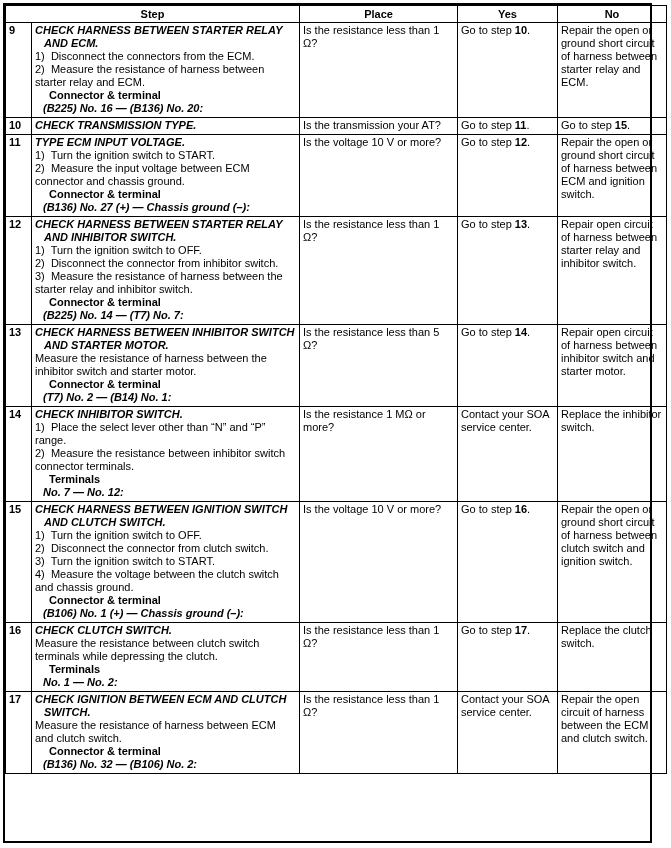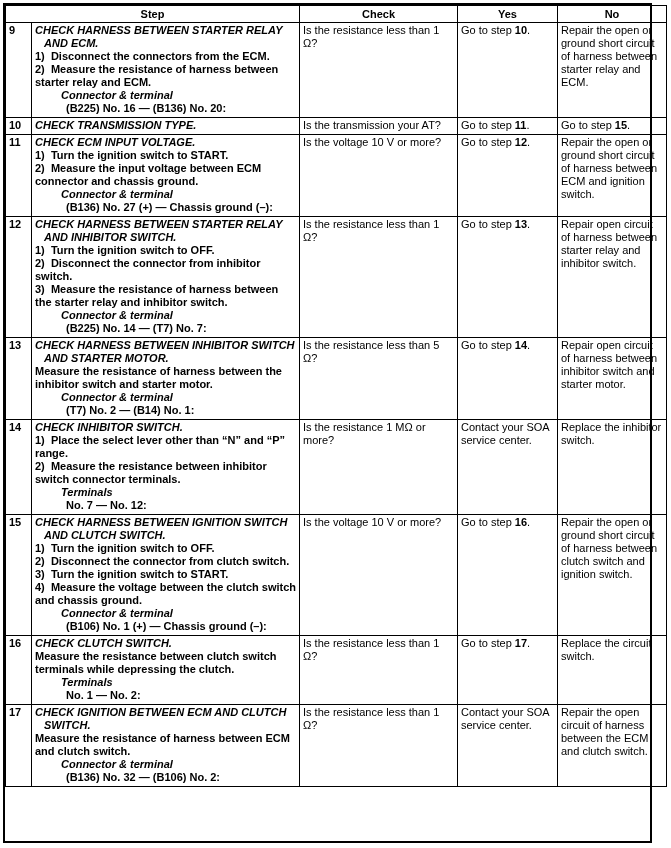--- a/index.html
+++ b/index.html
@@ -56,50 +56,49 @@
   }
   td.step { padding-left: 4px; }
   .ln-title {
     font-weight: bold;
     padding-left: 9px;
     text-indent: -9px;
     font-style: italic;
   }
   .ln-text {
     white-space: pre-wrap;
-    font-weight: bold;
   }
   .ln-label {
     font-weight: bold;
+    margin-left: 14px;
+  }
+  .ln-value {
+    font-weight: bold;
     font-style: italic;
-    margin-left: 26px;
-  }
-  .ln-value {
-    font-weight: bold;
-    margin-left: 31px;
+    margin-left: 8px;
   }
   .bold { font-weight: bold; }
 </style>
 </head>
 <body>
 
 <div class="page">
   <div class="frame">
     <table class="proc">
       <colgroup>
         <col class="c-num">
         <col class="c-step">
         <col class="c-check">
         <col class="c-yes">
         <col class="c-no">
       </colgroup>
       <thead>
         <tr>
           <th colspan="2">Step</th>
-          <th>Check</th>
+          <th>Place</th>
           <th>Yes</th>
           <th>No</th>
         </tr>
       </thead>
       <tbody>
           <tr>
             <td class="num">9</td>
             <td class="step">
               <div class="ln-title">CHECK HARNESS BETWEEN STARTER RELAY AND ECM.</div>
               <div class="ln-text">1)  Disconnect the connectors from the ECM.</div>
@@ -116,21 +115,21 @@
             <td class="step">
               <div class="ln-title">CHECK TRANSMISSION TYPE.</div>
             </td>
             <td class="check">Is the transmission your AT?</td>
             <td class="yes"><span>Go to step </span><span class="bold">11</span><span>.</span></td>
             <td class="no"><span>Go to step </span><span class="bold">15</span><span>.</span></td>
           </tr>
           <tr>
             <td class="num">11</td>
             <td class="step">
-              <div class="ln-title">CHECK ECM INPUT VOLTAGE.</div>
+              <div class="ln-title">TYPE ECM INPUT VOLTAGE.</div>
               <div class="ln-text">1)  Turn the ignition switch to START.</div>
               <div class="ln-text">2)  Measure the input voltage between ECM connector and chassis ground.</div>
               <div class="ln-label">Connector &amp; terminal</div>
               <div class="ln-value">(B136) No. 27 (+) — Chassis ground (–):</div>
             </td>
             <td class="check">Is the voltage 10 V or more?</td>
             <td class="yes"><span>Go to step </span><span class="bold">12</span><span>.</span></td>
             <td class="no"><span>Repair the open or ground short circuit of harness between ECM and ignition switch.</span></td>
           </tr>
           <tr>
@@ -190,21 +189,21 @@
           <tr>
             <td class="num">16</td>
             <td class="step">
               <div class="ln-title">CHECK CLUTCH SWITCH.</div>
               <div class="ln-text">Measure the resistance between clutch switch terminals while depressing the clutch.</div>
               <div class="ln-label">Terminals</div>
               <div class="ln-value">No. 1 — No. 2:</div>
             </td>
             <td class="check">Is the resistance less than 1 Ω?</td>
             <td class="yes"><span>Go to step </span><span class="bold">17</span><span>.</span></td>
-            <td class="no"><span>Replace the circuit switch.</span></td>
+            <td class="no"><span>Replace the clutch switch.</span></td>
           </tr>
           <tr>
             <td class="num">17</td>
             <td class="step">
               <div class="ln-title">CHECK IGNITION BETWEEN ECM AND CLUTCH SWITCH.</div>
               <div class="ln-text">Measure the resistance of harness between ECM and clutch switch.</div>
               <div class="ln-label">Connector &amp; terminal</div>
               <div class="ln-value">(B136) No. 32 — (B106) No. 2:</div>
             </td>
             <td class="check">Is the resistance less than 1 Ω?</td>

